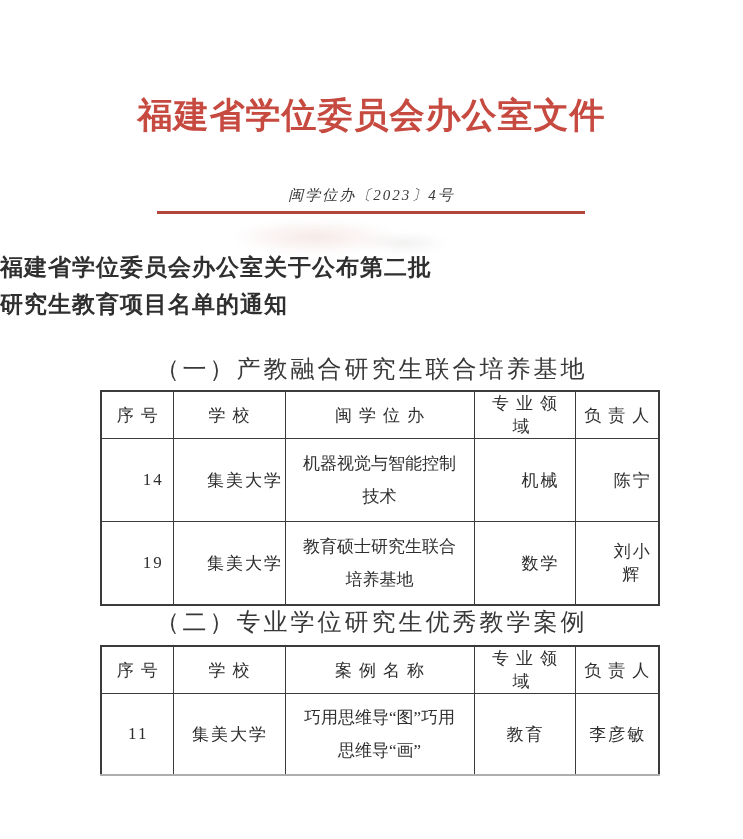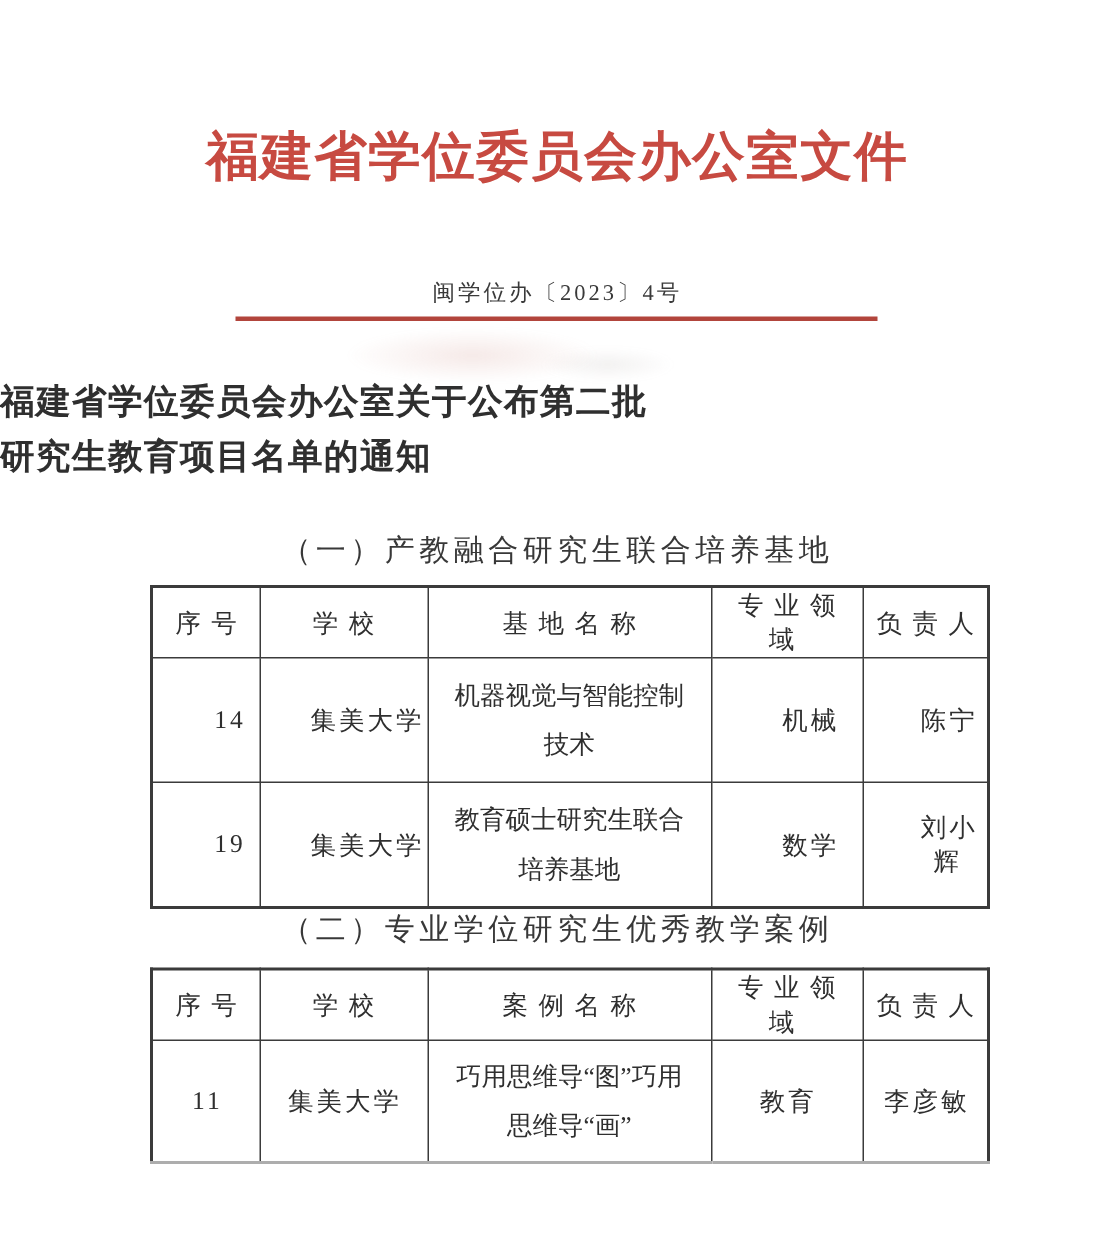--- a/index.html
+++ b/index.html
@@ -14,37 +14,38 @@
     height: 839px;
     margin: 0 auto;
     background: #ffffff;
     overflow: hidden;
   }
   .red-title {
     position: absolute;
     top: 80px;
     left: 0;
     right: 0;
-    margin: 1px;
+    margin: 12px;
     text-align: center;
     font-size: 35px;
     font-weight: bold;
     color: #c74a41;
     letter-spacing: 1px;
     font-family: Liberation Serif, serif;
   }
   .doc-number {
     position: absolute;
     top: 186px;
     left: 0;
     right: 0;
     text-align: center;
     font-size: 15px;
     color: #3a3a3a;
     letter-spacing: 2px;
+    font-style: italic;
   }
   .red-line {
     position: absolute;
     top: 211px;
     left: 157px;
     width: 428px;
     height: 3px;
     background: #b2453c;
   }
   .smudge {
@@ -77,21 +78,21 @@
     font-weight: bold;
     color: #2f2f2f;
     line-height: 37px;
     letter-spacing: 1px;
   }
   .section-heading {
     position: absolute;
     left: 0;
     right: 0;
     text-align: center;
-    font-size: 20px;
+    font-size: 24px;
     color: #383838;
     letter-spacing: 3px;
   }
   .section-heading.first { top: 353px; }
   .section-heading.second { top: 606px; }
 
   table.doc-table {
     position: absolute;
     left: 100px;
     width: 558px;
@@ -161,21 +162,21 @@
       <col class="col-seq">
         <col class="col-school">
         <col class="col-name">
         <col class="col-field">
         <col class="col-person">
     </colgroup>
     <thead>
       <tr>
         <th>序号</th>
         <th>学校</th>
-        <th>基地名称</th>
+        <th>闽学位办</th>
         <th>专业领域</th>
         <th>负责人</th>
       </tr>
     </thead>
     <tbody>
       <tr>
         <td>14</td>
         <td>集美大学</td>
         <td class="name-cell">机器视觉与智能控制技术</td>
         <td>机械</td>

